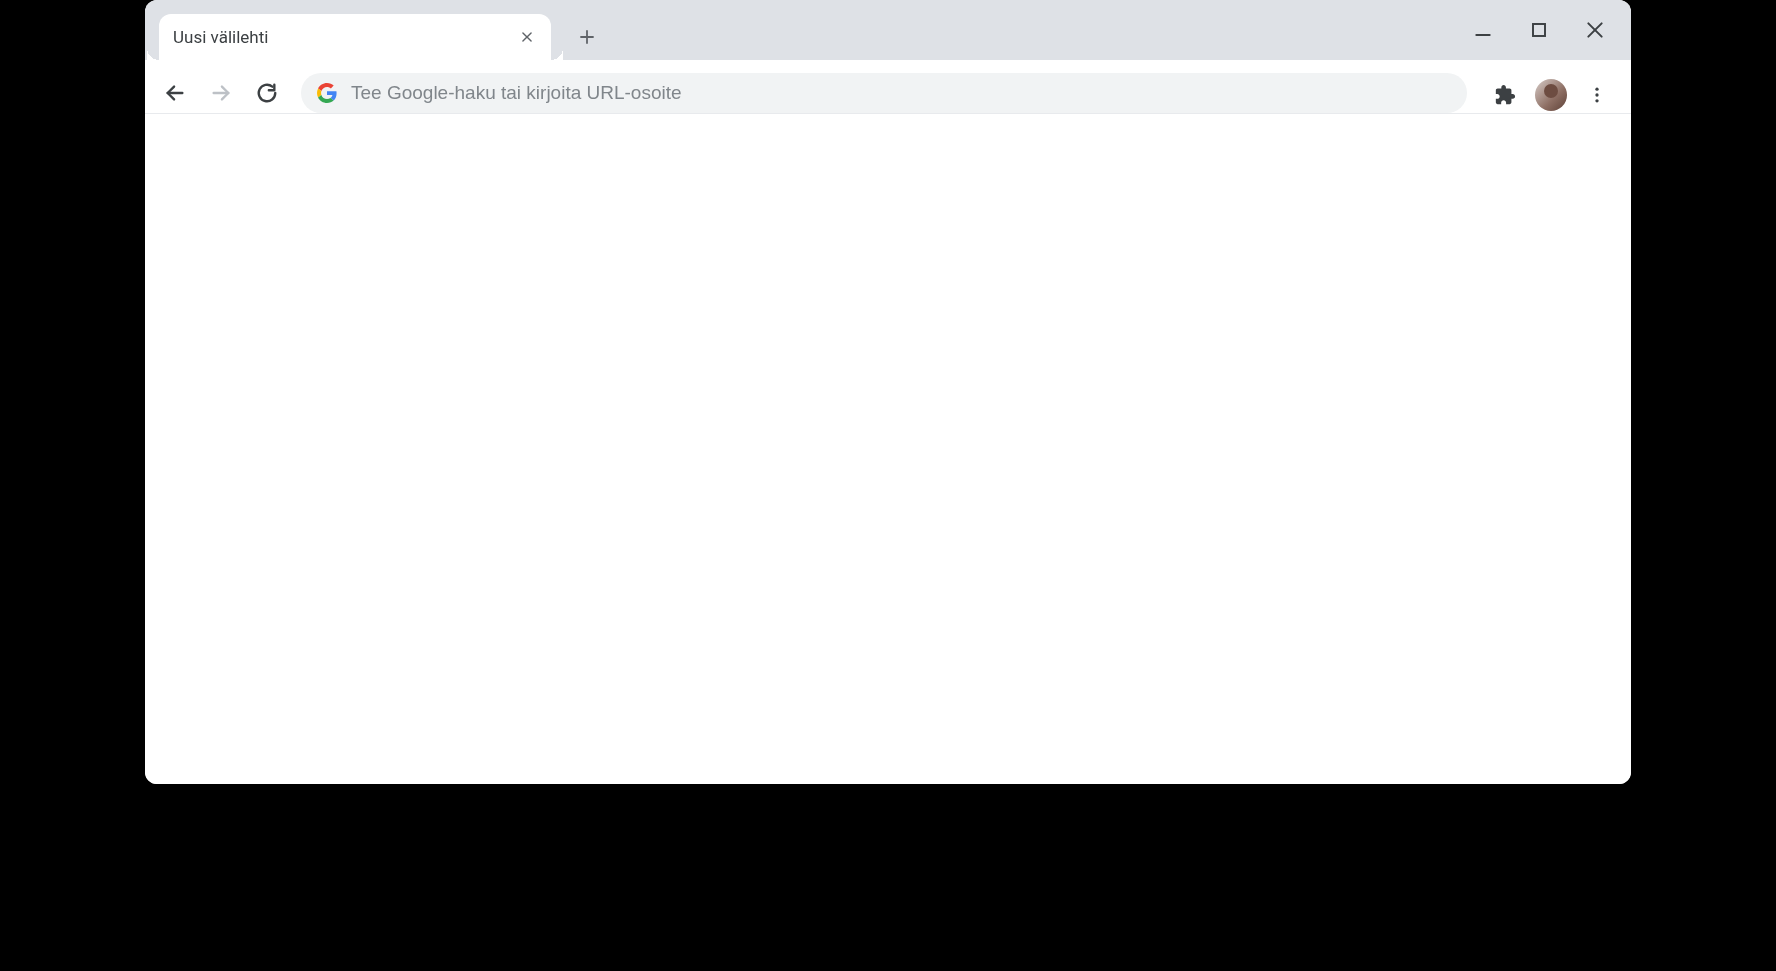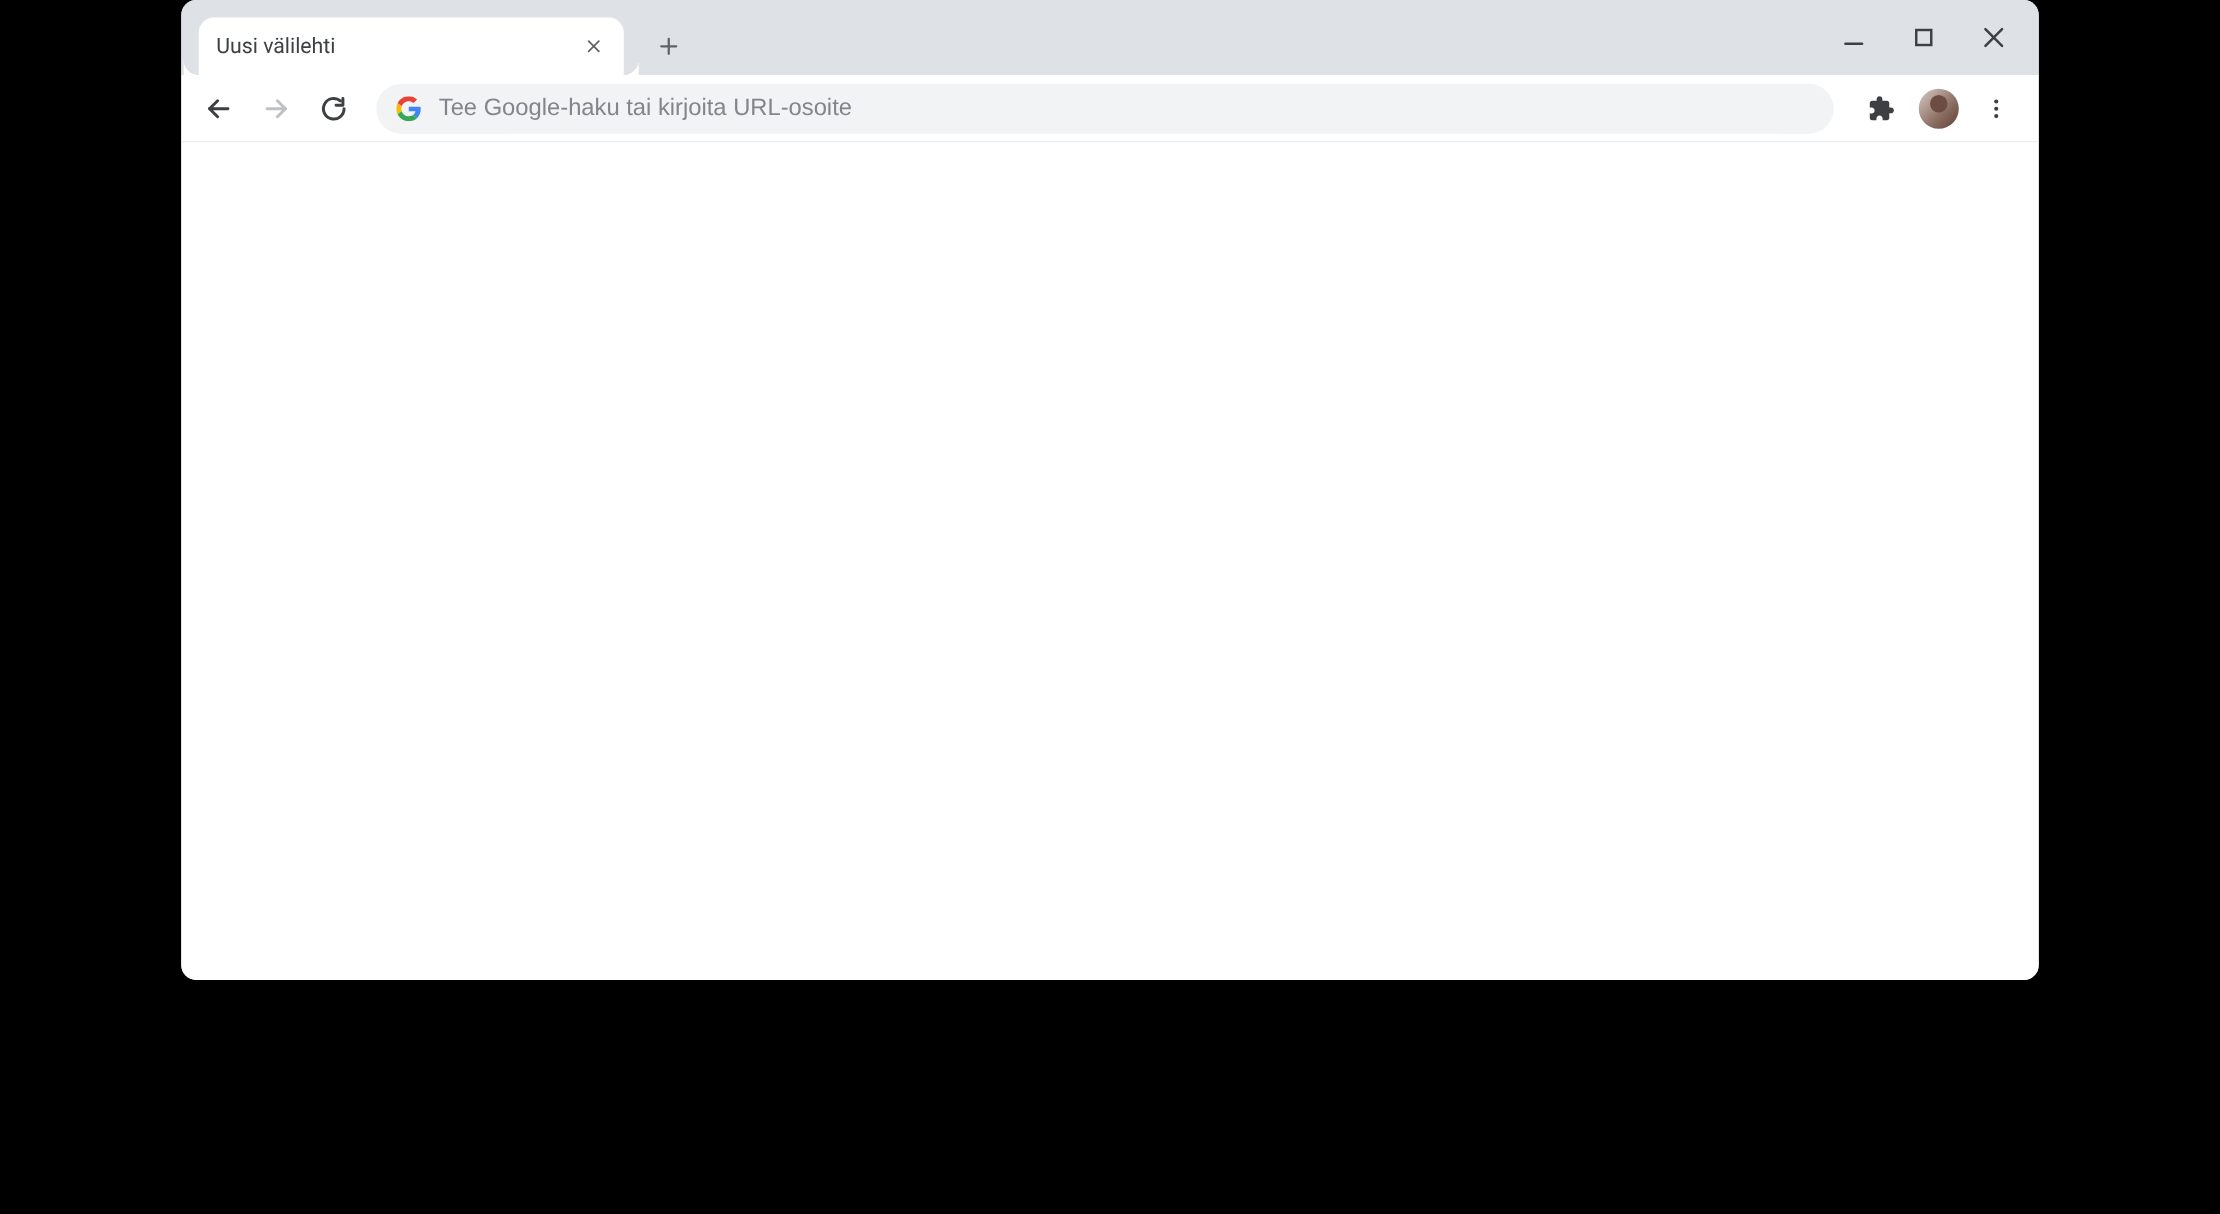--- a/index.html
+++ b/index.html
@@ -24,21 +24,21 @@
   .tabstrip {
     height: 60px;
     background: #dee1e6;
     display: flex;
     align-items: flex-end;
     padding-left: 14px;
     position: relative;
   }
   .tab {
     height: 46px;
-    width: 340px;
+    width: 392px;
     background: #fff;
     border-top-left-radius: 12px;
     border-top-right-radius: 12px;
     display: flex;
     align-items: center;
     padding: 0 14px;
     position: relative;
     margin-bottom: 0;
   }
   .tab::before, .tab::after {
@@ -97,21 +97,21 @@
     display: flex; align-items: center; justify-content: center;
     color: #3c4043;
     cursor: pointer;
   }
   
   .toolbar {
     height: 54px;
     background: #fff;
     border-bottom: 1px solid #e8eaed;
     display: flex;
-    align-items: center;
+    align-items: flex-end;
     padding: 0 10px;
     gap: 6px;
   }
   .nav-btn {
     width: 40px; height: 40px;
     display: flex; align-items: center; justify-content: center;
     color: #5f6368;
     border-radius: 50%;
     cursor: pointer;
   }

